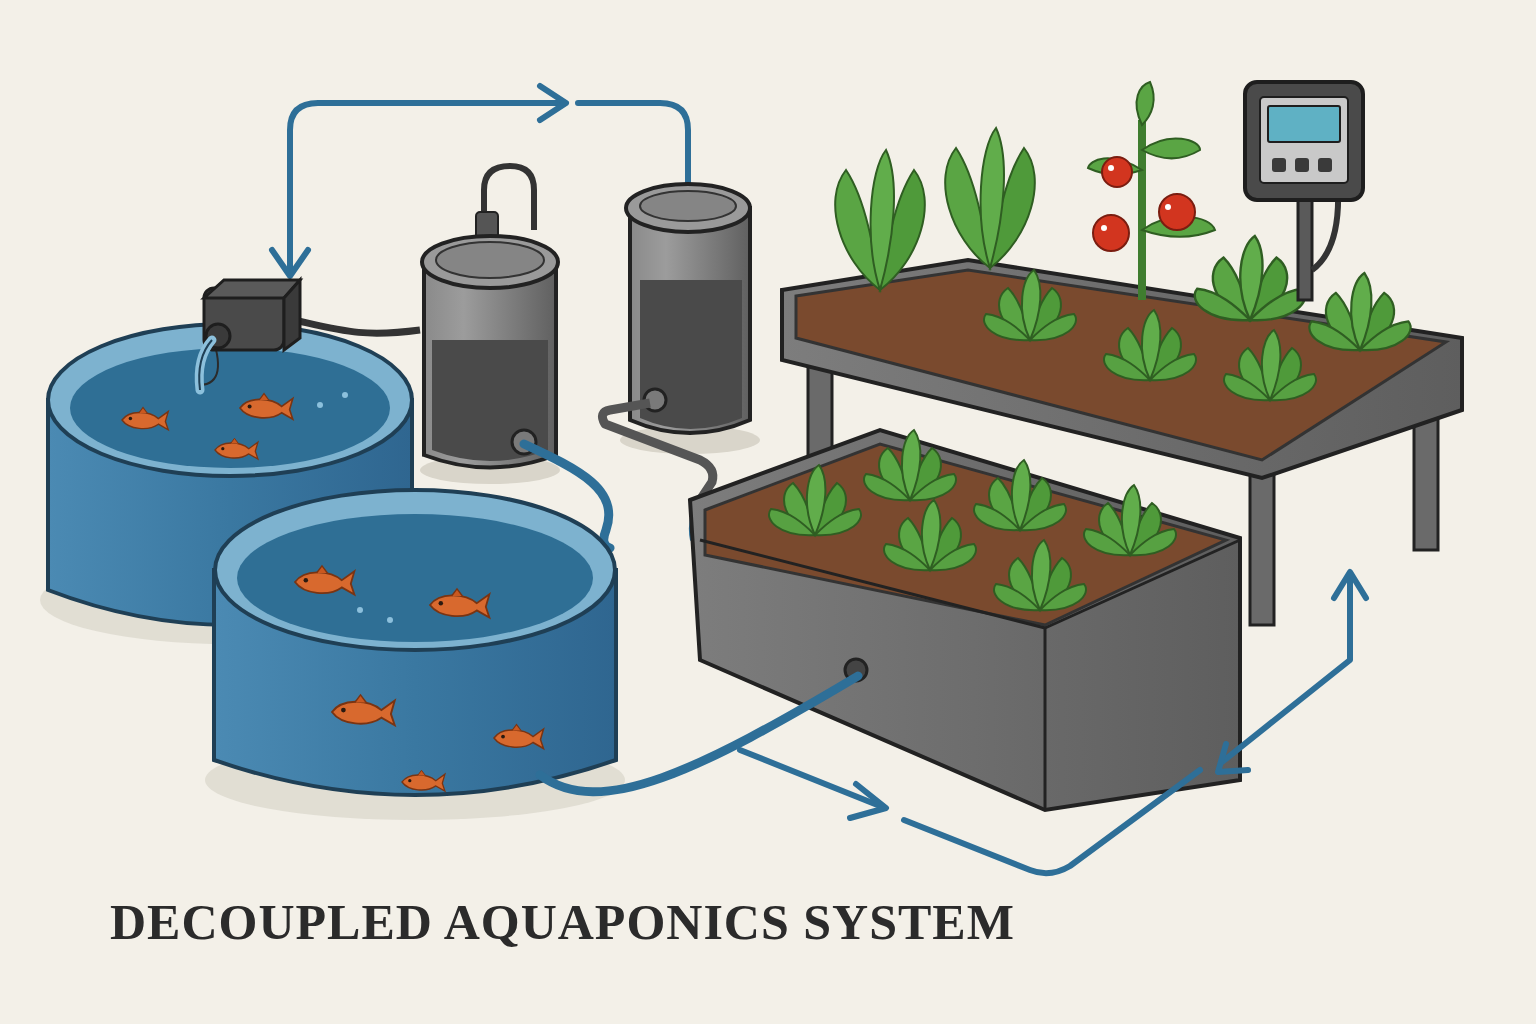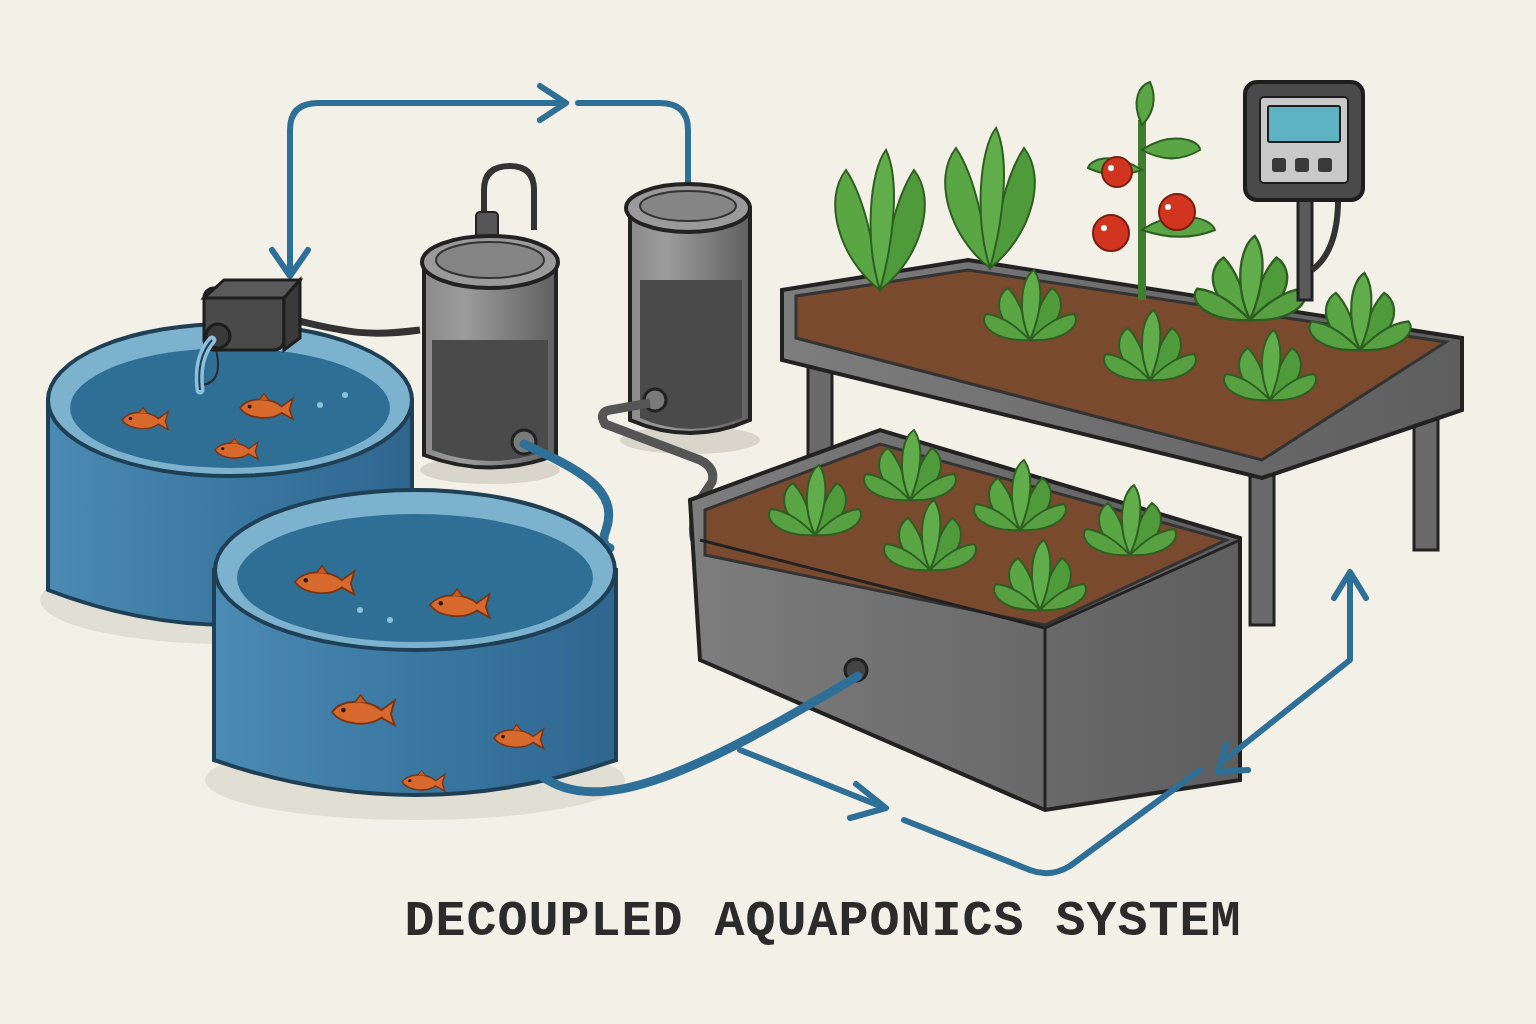--- a/index.html
+++ b/index.html
@@ -5,22 +5,22 @@
   html, body { margin: 0; padding: 0; }
   body {
     width: 1536px; height: 1024px; overflow: hidden;
     background: #f3f0e8;
     font-family: "DejaVu Sans", "Liberation Sans", sans-serif;
   }
   .canvas { position: relative; width: 1536px; height: 1024px; }
   svg.scene { position: absolute; left: 0; top: 0; }
   .title {
     position: absolute; left: 0; width: 1536px; top: 893px;
-    text-align: center;
-    font-family: Liberation Mono, monospace;
+    text-align: left;
+    font-family: Liberation Serif, serif;
     font-weight: bold; font-size: 50px; letter-spacing: 1px;
     color: #2b2b2b;
     padding-left: 110px; box-sizing: border-box;
   }
 </style>
 </head>
 <body>
 
 <div class="canvas">
 <svg class="scene" width="1536" height="1024" viewBox="0 0 1536 1024">

